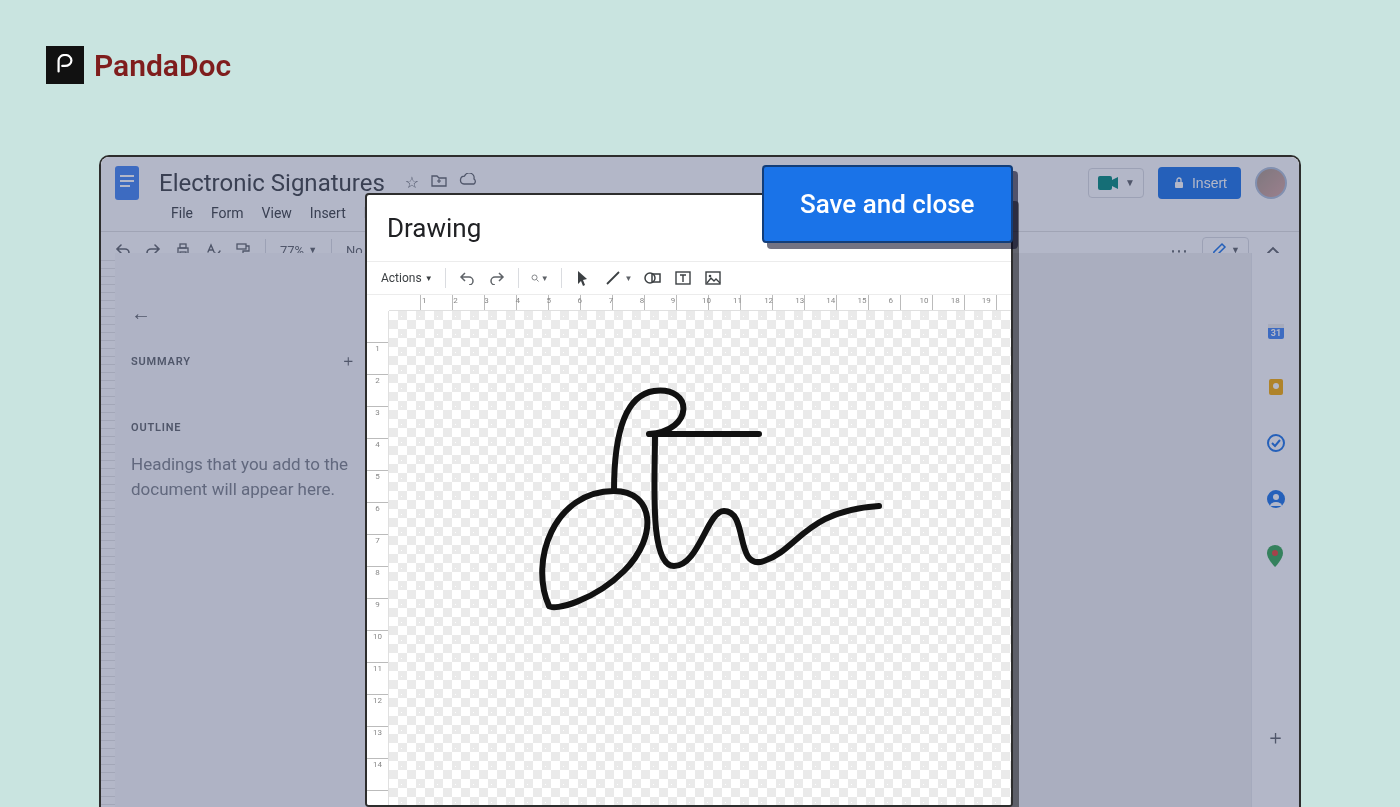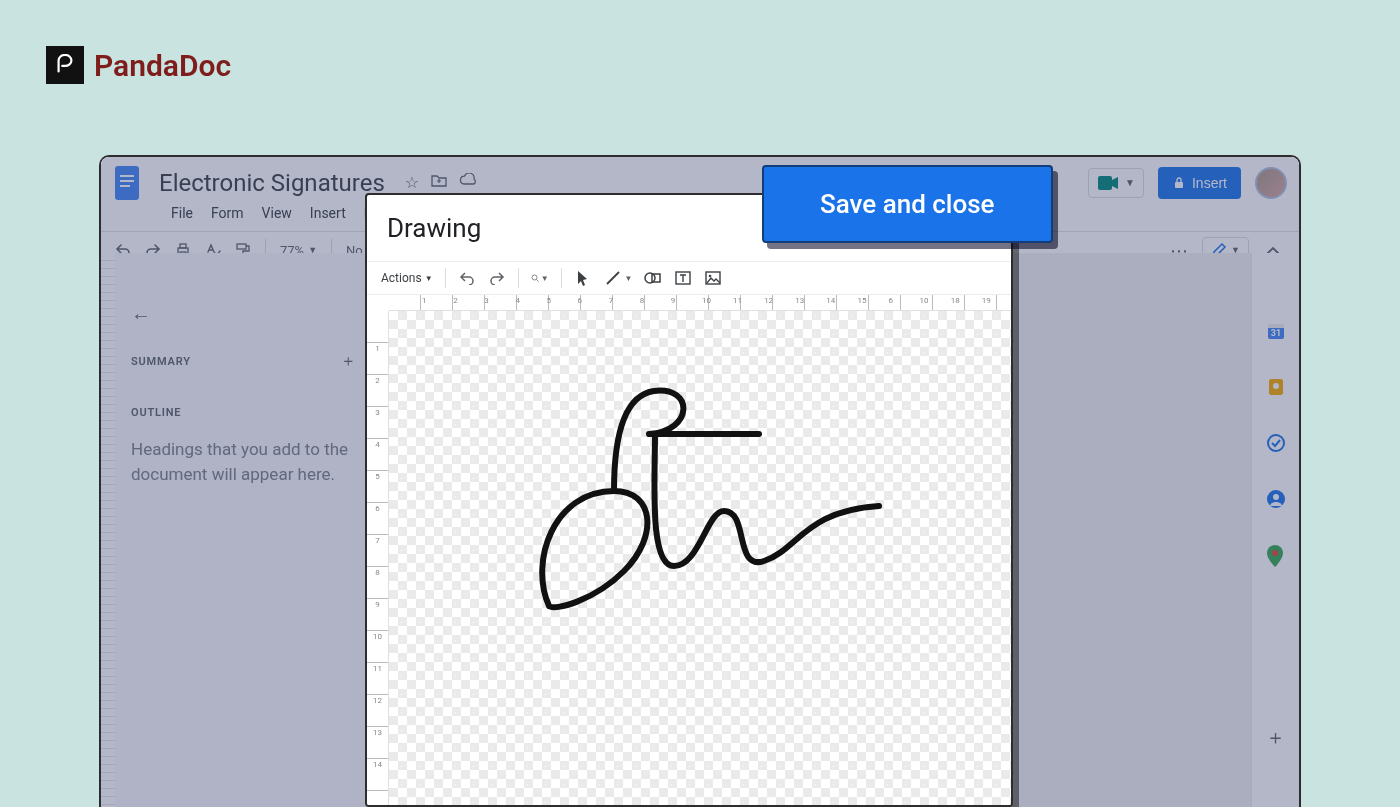--- a/index.html
+++ b/index.html
@@ -203,21 +203,21 @@
   .back-arrow {
     font-size: 20px;
     color: #5f6368;
     margin-bottom: 26px;
   }
   .summary-row {
     display: flex;
     justify-content: space-between;
     align-items: center;
     letter-spacing: 0.8px;
-    margin-bottom: 34px;
+    margin-bottom: 49px;
     font-size: 11px;
     font-weight: 600;
   }
   .outline-label {
     letter-spacing: 0.8px;
     font-size: 11px;
     font-weight: 600;
     margin-bottom: 18px;
   }
   .outline-placeholder {
@@ -372,21 +372,21 @@
 
   
   .callout {
     position: absolute;
     top: 165px;
     left: 762px;
     background: #1a73e8;
     color: #fff;
     font-size: 26px;
     font-weight: 500;
-    padding: 22px 56px;
+    padding: 22px 36px;
     border: 2px solid #123d79;
     border-radius: 4px;
     box-shadow: 5px 6px 0 rgba(0, 0, 30, 0.55);
     z-index: 40;
     white-space: nowrap;
   }
 
   svg { display: block; }
 </style>
 </head>

